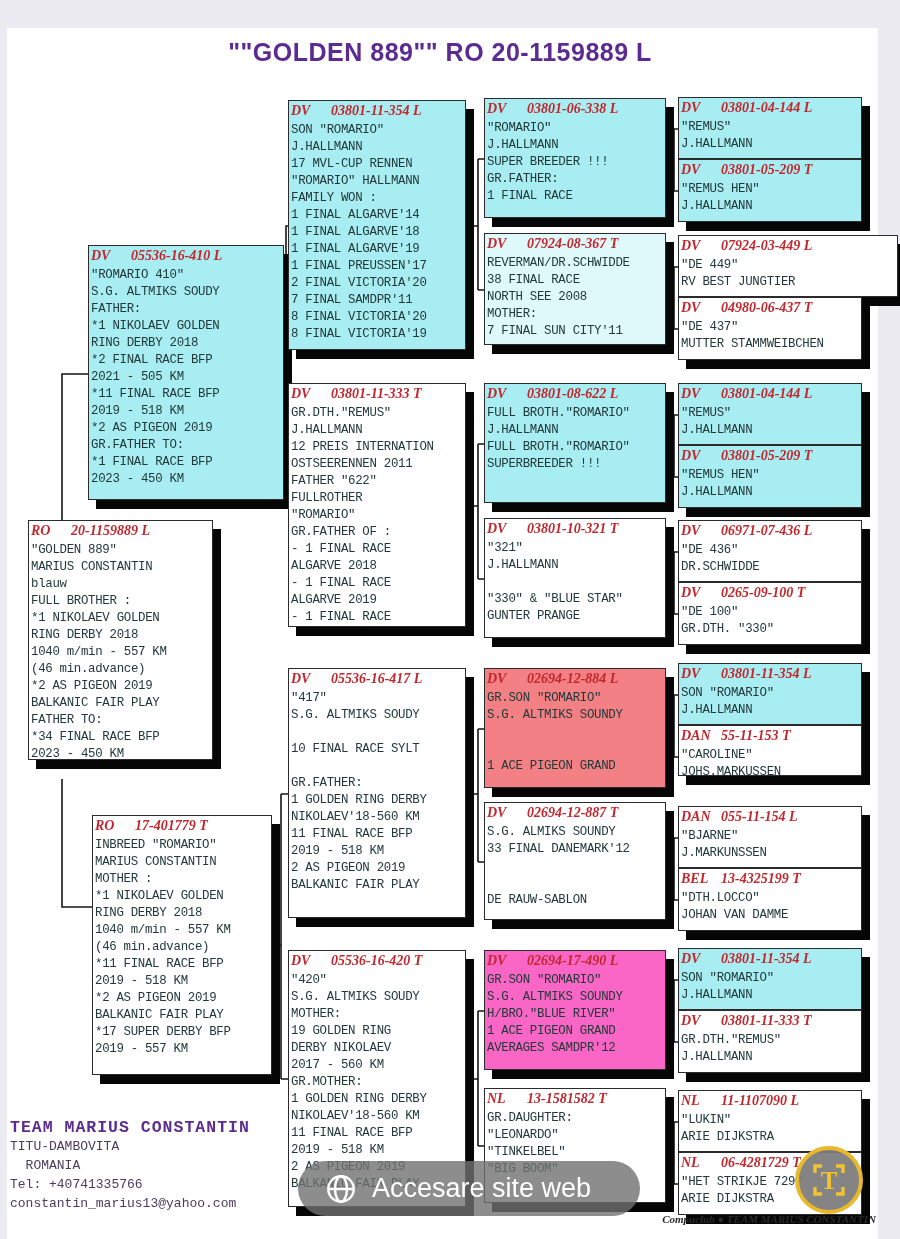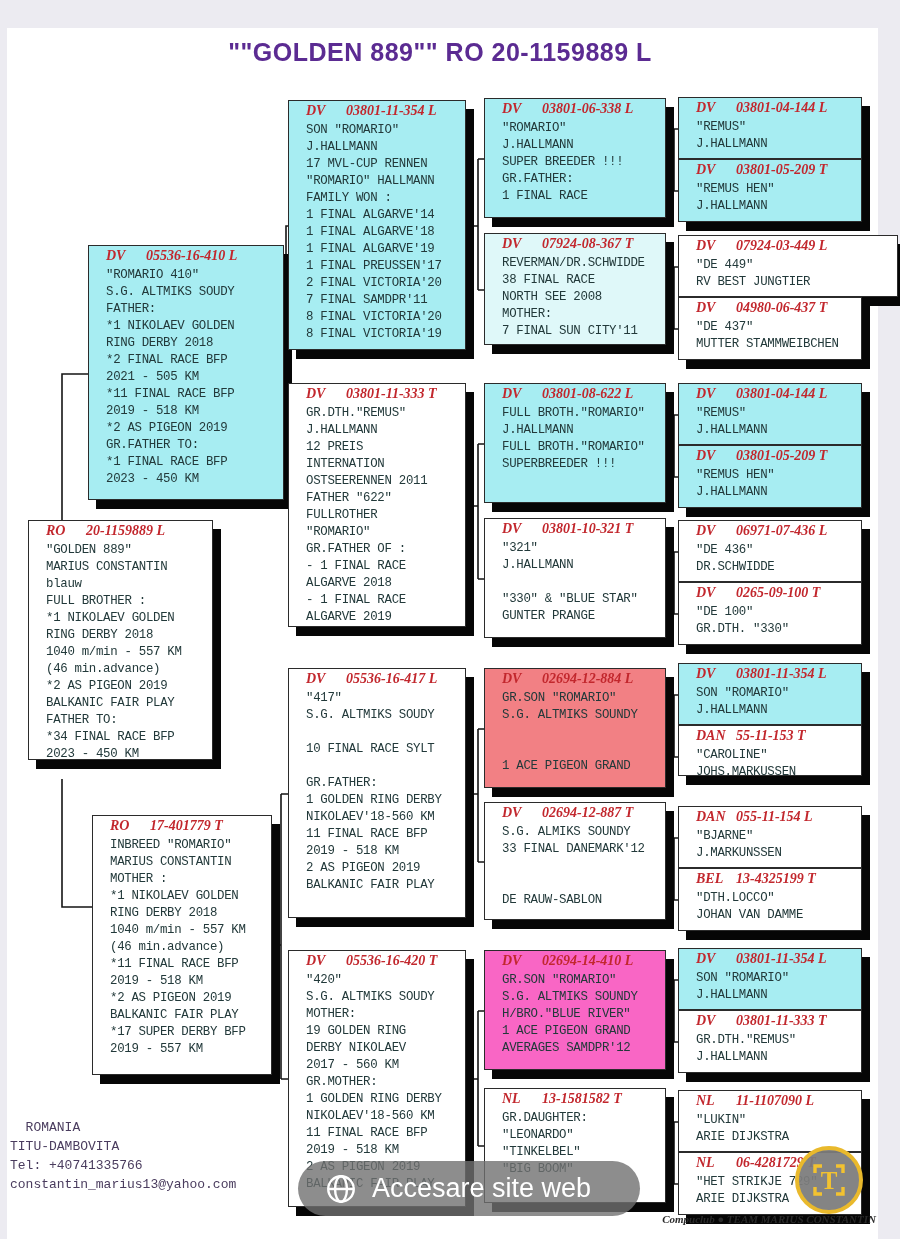--- a/index.html
+++ b/index.html
@@ -1,19 +1,19 @@
 <!DOCTYPE html>
 <html><head>
 <meta charset="utf-8">
 <style>
   html,body{margin:0;padding:0}
   body{width:900px;height:1239px;position:relative;background:#ecebf1;font-family:"Liberation Sans",sans-serif;overflow:hidden}
   #paper{position:absolute;left:7px;top:28px;width:871px;height:1211px;background:#ffffff}
   .title{position:absolute;left:0;top:38px;width:880px;text-align:center;font:bold 25px "Liberation Sans",sans-serif;color:#5b2b92;letter-spacing:.5px}
-  .box{position:absolute;box-sizing:border-box;border:1.6px solid #2b2b2b;box-shadow:8px 9px 0 #060606;background:#fff;padding:2px 17px;overflow:hidden}
+  .box{position:absolute;box-sizing:border-box;border:1.6px solid #2b2b2b;box-shadow:8px 9px 0 #060606;background:#fff;padding:2px 2px;overflow:hidden}
   .box .hdr{font:italic bold 14px "Liberation Serif",serif;color:#c2272d;white-space:nowrap}
   .box .hdr .cc{display:inline-block;min-width:40px}
   .box .bd{font:12.4px/17px "Liberation Mono",monospace;color:#22393a;white-space:pre-wrap;margin-top:3px;letter-spacing:-.3px}
   .cyan{background:#a7edf2}
   .pale{background:#dff8f9}
   .salmon{background:#f28084}
   .pink{background:#f966c5}
   #connectors{position:absolute;left:0;top:0;z-index:0}
   .box,.title{z-index:1}
   .footer{position:absolute;left:10px;top:1118px;z-index:1}
@@ -206,21 +206,21 @@
 </div>
 <div class="box" style="left:484px;top:802px;width:182px;height:118px">
   <div class="hdr"><span class="cc">DV</span><span>02694-12-887 T</span></div>
   <div class="bd">S.G. ALMIKS SOUNDY
 33 FINAL DANEMARK'12
 
 
 DE RAUW-SABLON</div>
 </div>
 <div class="box pink" style="left:484px;top:950px;width:182px;height:120px">
-  <div class="hdr"><span class="cc">DV</span><span>02694-14-410 L</span></div>
+  <div class="hdr"><span class="cc">DV</span><span>02694-17-490 L</span></div>
   <div class="bd">GR.SON "ROMARIO"
 S.G. ALTMIKS SOUNDY
 H/BRO."BLUE RIVER"
 1 ACE PIGEON GRAND
 AVERAGES SAMDPR'12</div>
 </div>
 <div class="box" style="left:484px;top:1088px;width:182px;height:115px">
   <div class="hdr"><span class="cc">NL</span><span>13-1581582 T</span></div>
   <div class="bd">GR.DAUGHTER:
 "LEONARDO"
@@ -303,22 +303,23 @@
   <div class="bd">"LUKIN"
 ARIE DIJKSTRA</div>
 </div>
 <div class="box" style="left:678px;top:1152px;width:184px;height:63px">
   <div class="hdr"><span class="cc">NL</span><span>06-4281729 T</span></div>
   <div class="bd">"HET STRIKJE 729"
 ARIE DIJKSTRA</div>
 </div>
 
 <div class="footer">
+  <div class="team">TEAM MARIUS CONSTANTIN</div>
+  <div class="fl">TITU-DAMBOVITA</div>
   <div class="fl">  ROMANIA</div>
-  <div class="fl">TITU-DAMBOVITA</div>
   <div class="fl">Tel: +40741335766</div>
   <div class="fl">constantin_marius13@yahoo.com</div>
 </div>
 
 <div class="credit">Compuclub ● TEAM MARIUS CONSTANTIN</div>
 
 <button class="pill">
   <svg width="34" height="34" viewBox="0 0 24 24">
     <g stroke="#ffffff" stroke-width="1.7" fill="none">
       <circle cx="12" cy="12" r="9"></circle>

